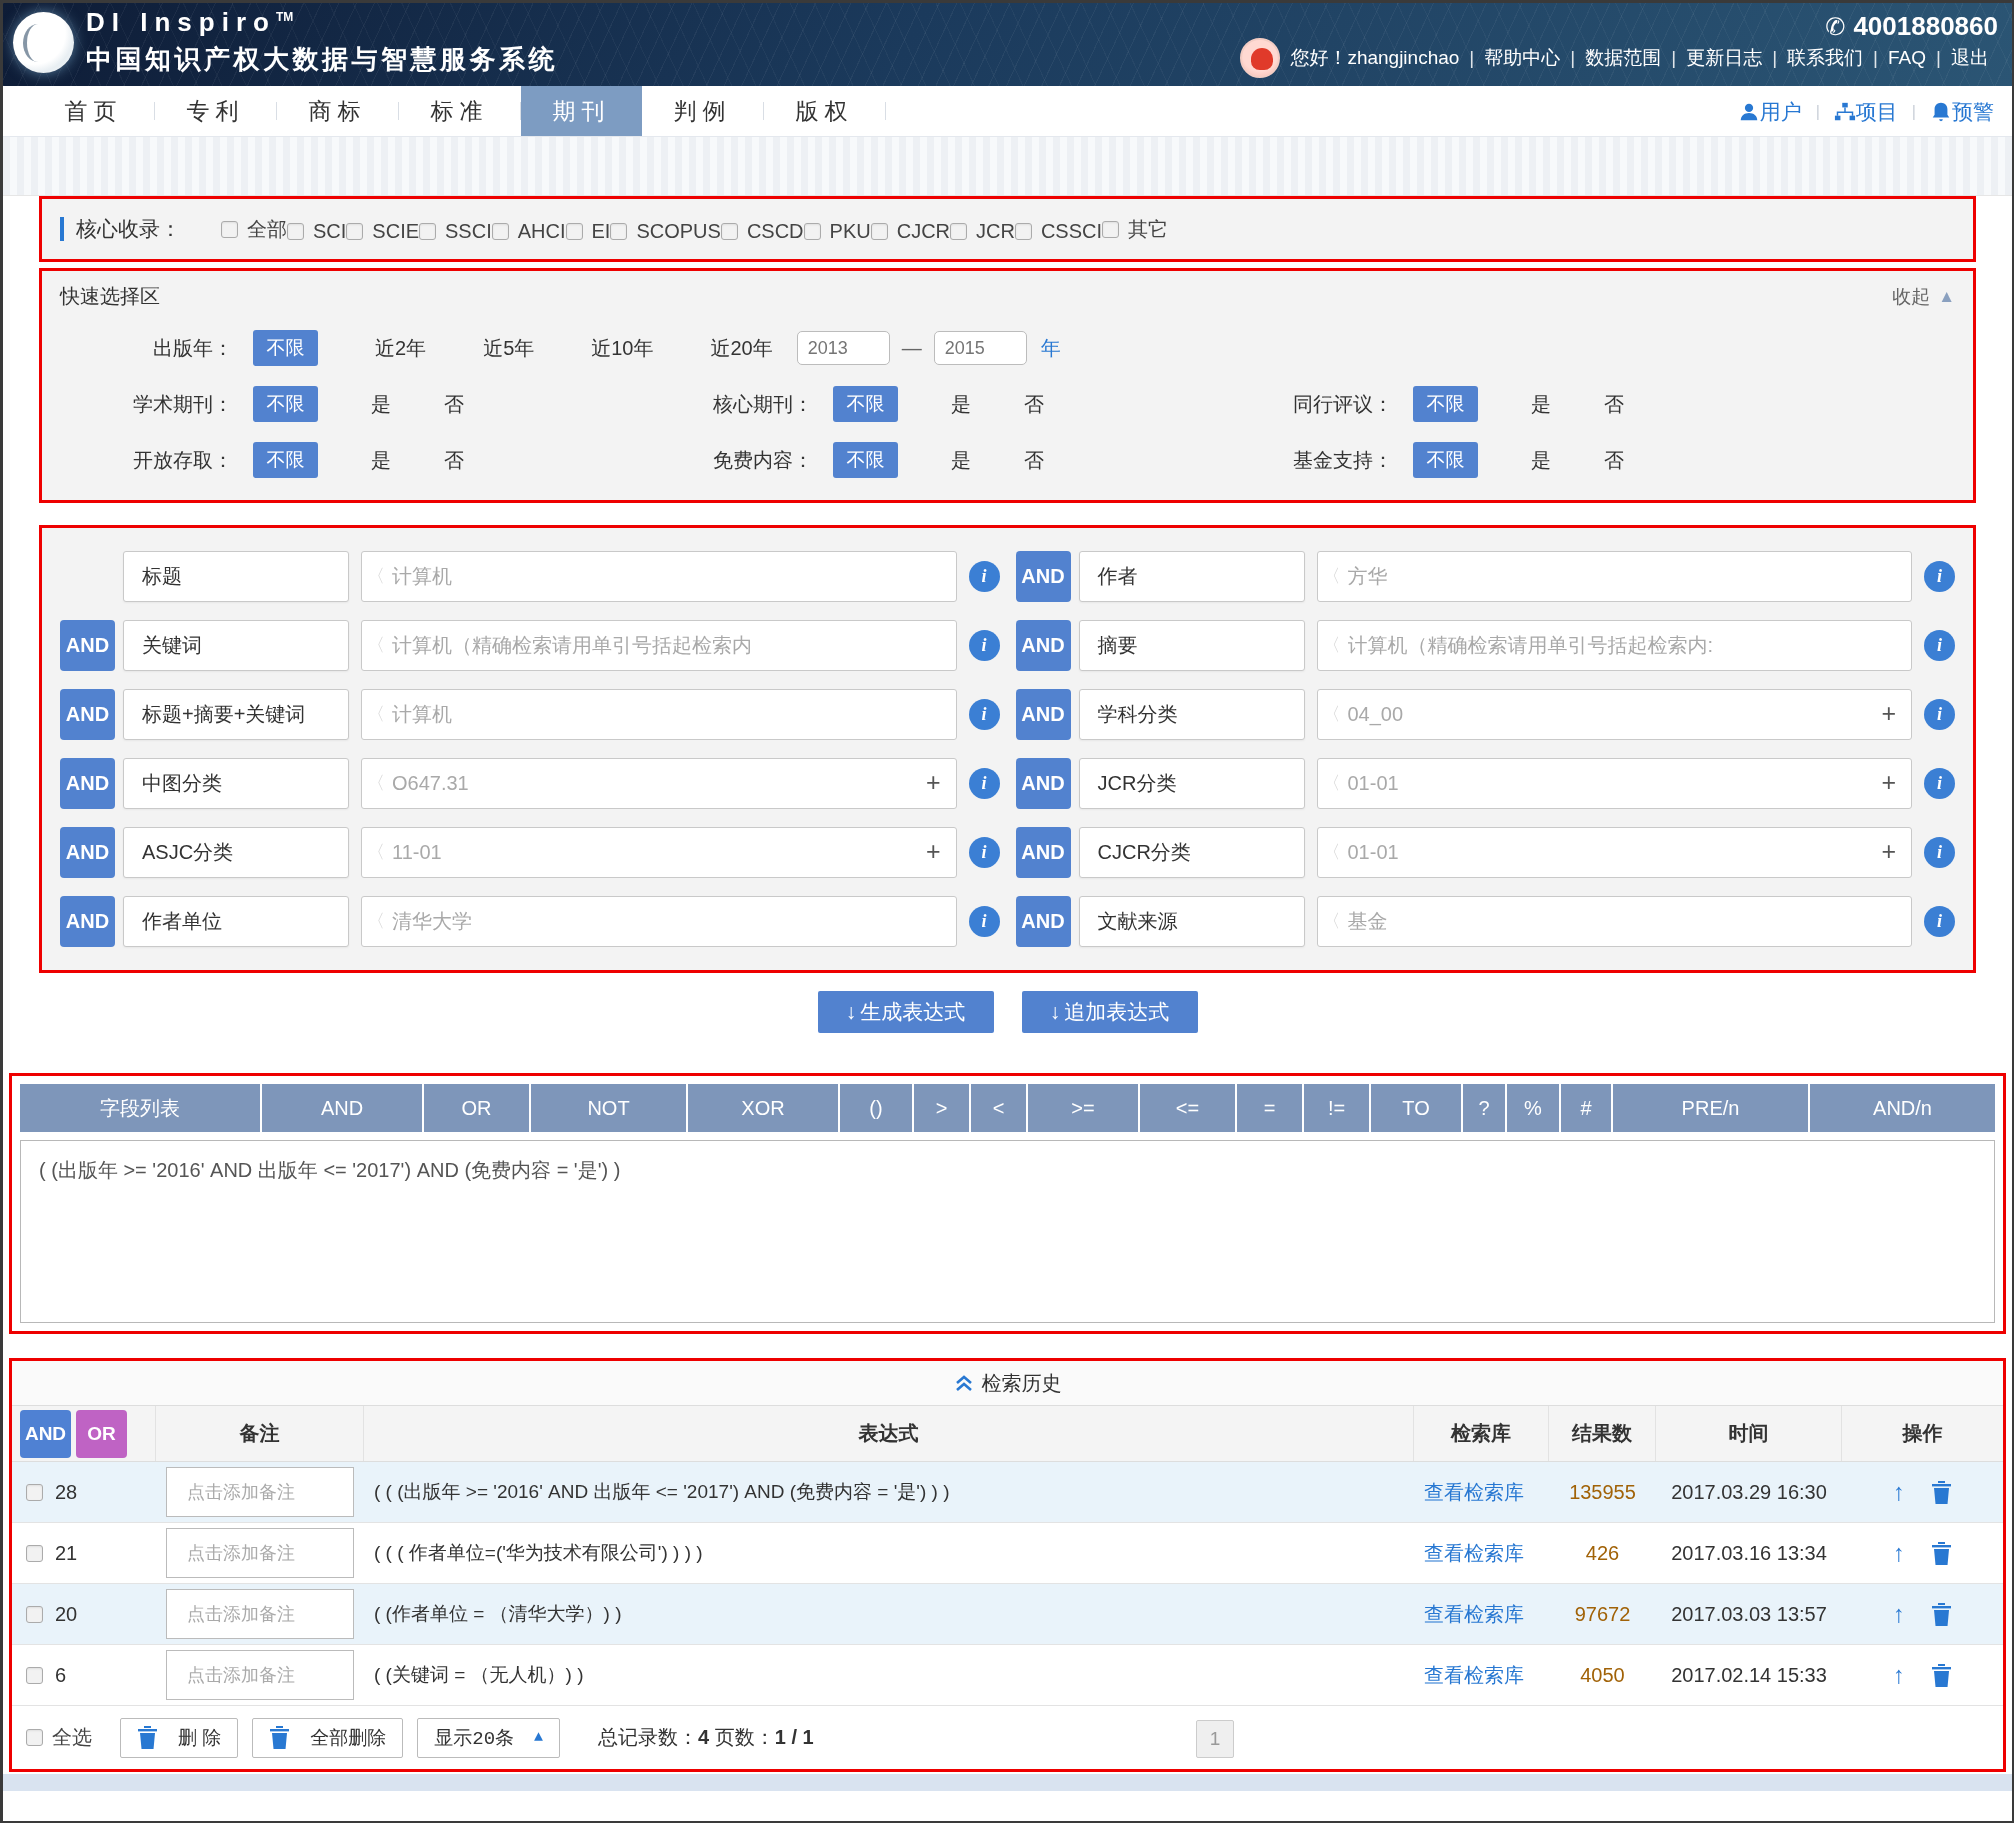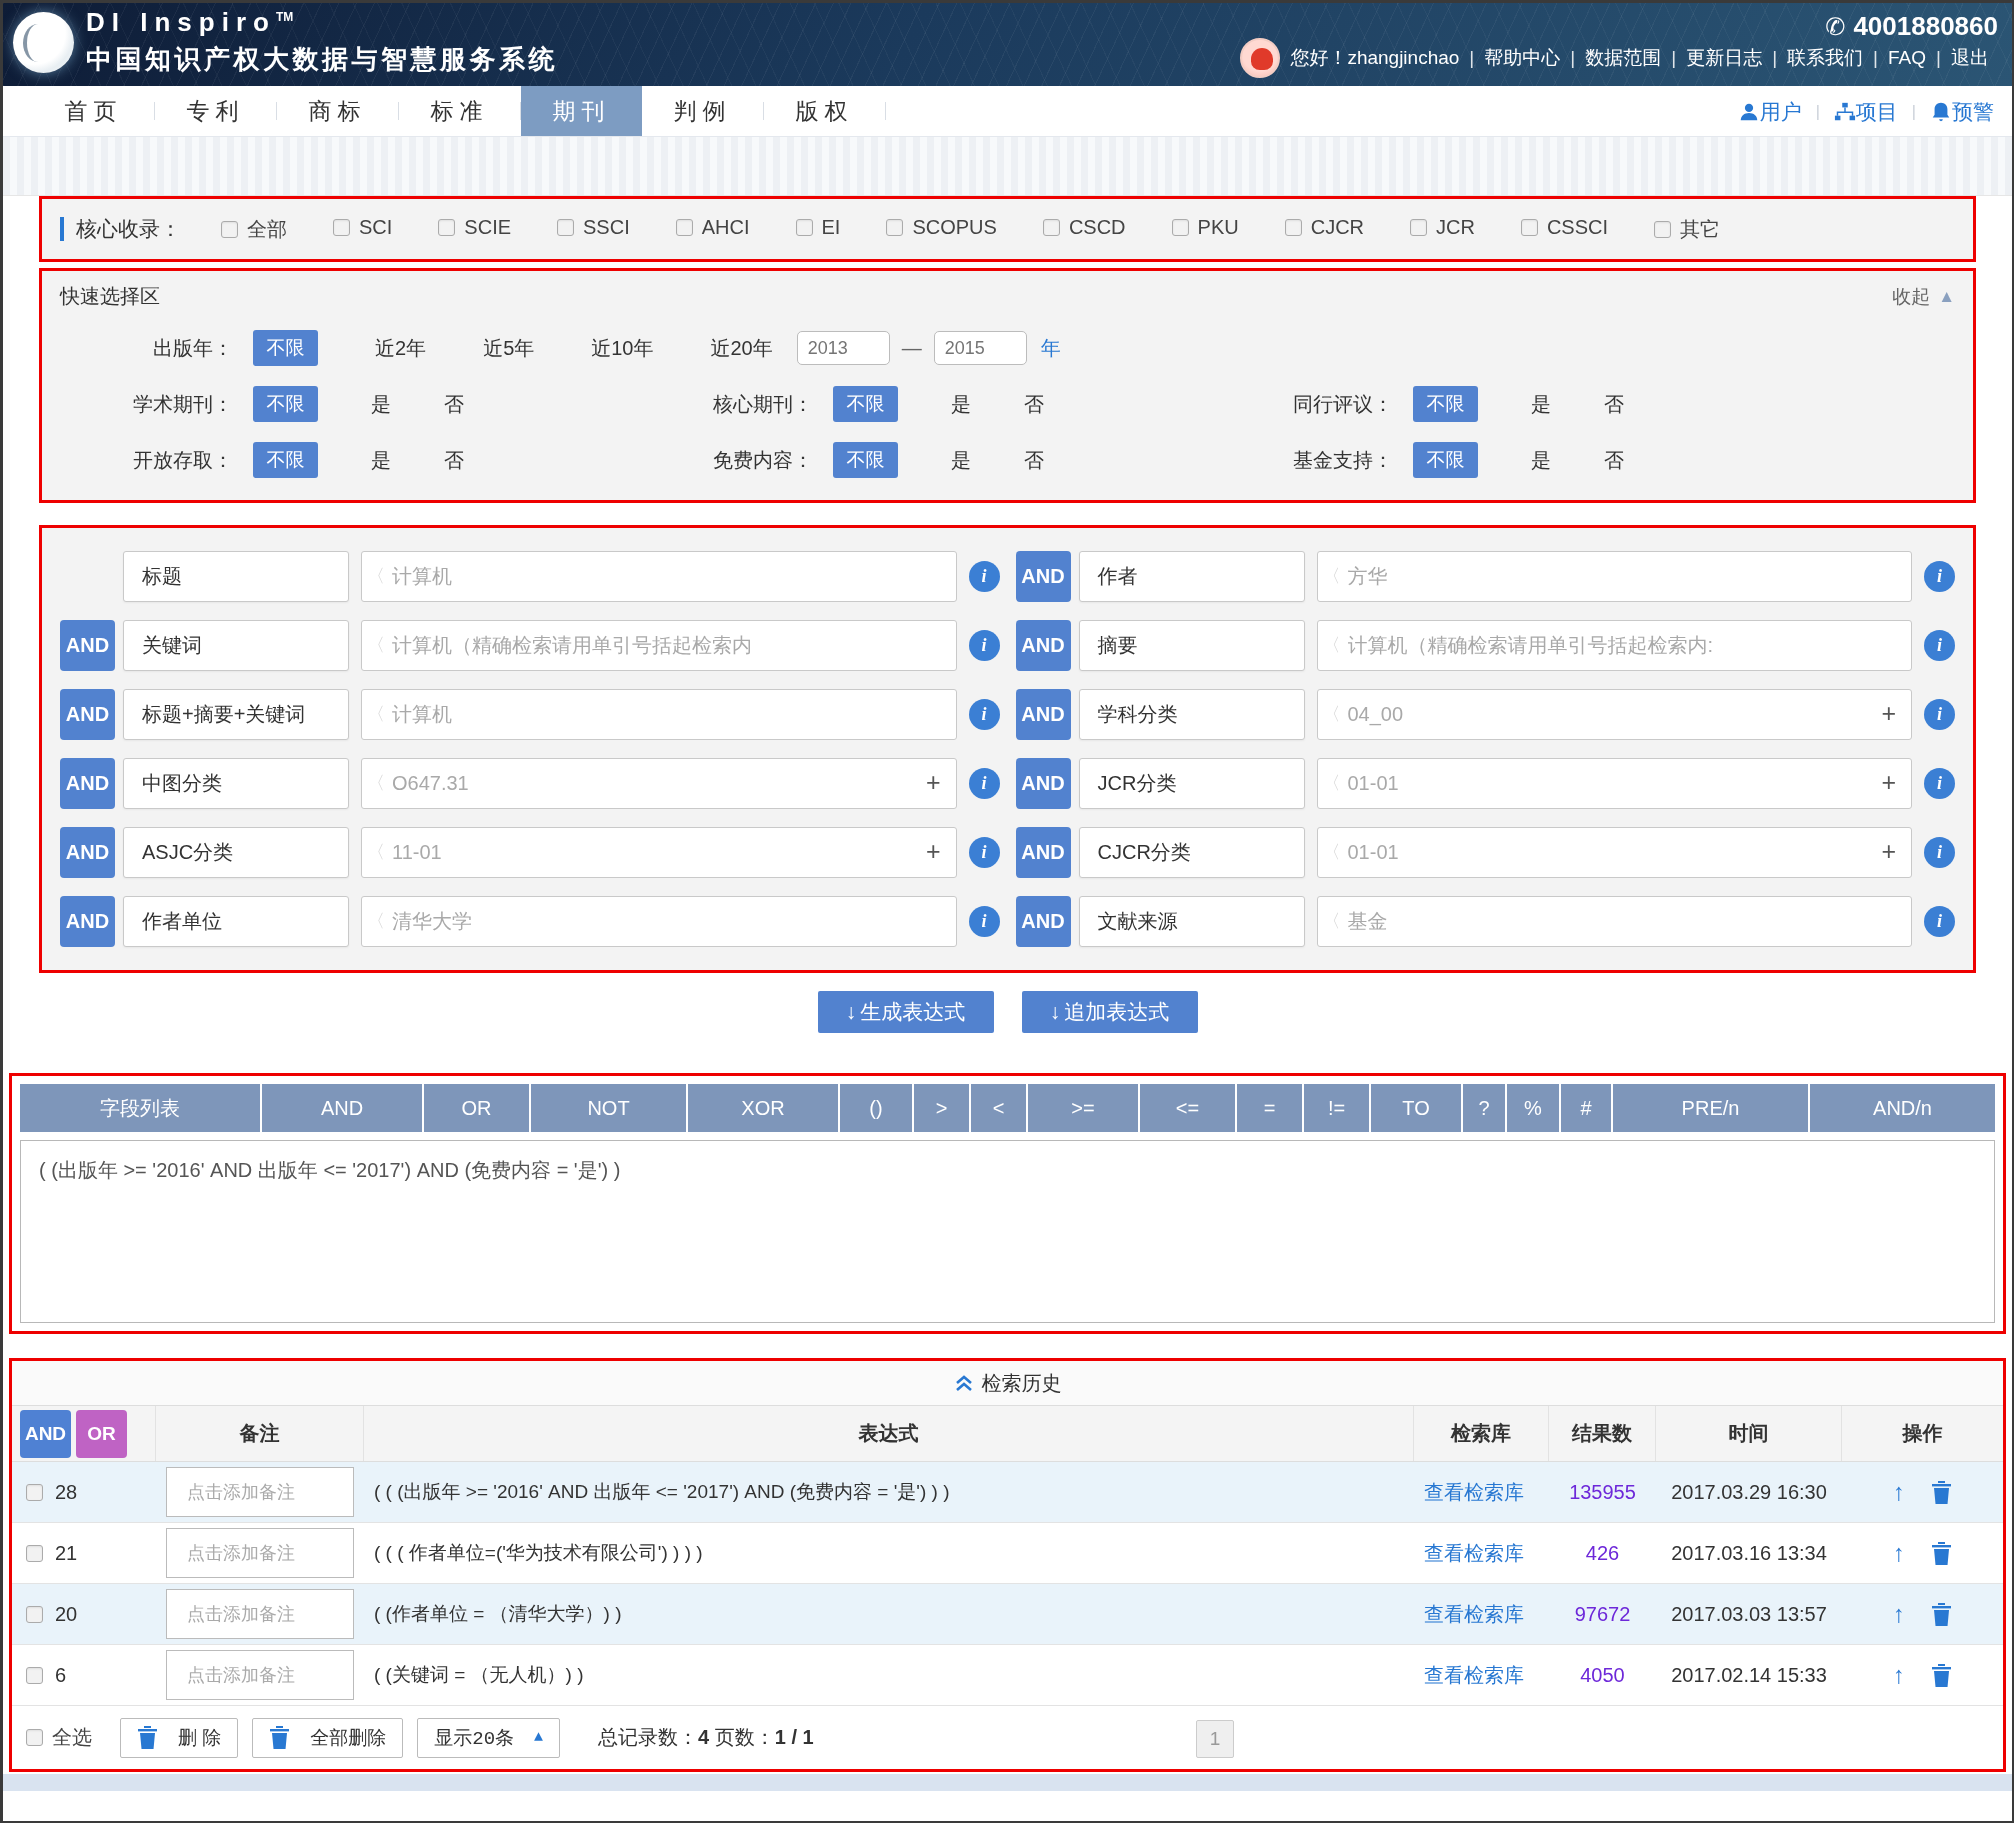--- a/index.html
+++ b/index.html
@@ -42,21 +42,21 @@
 
   
   .rbox { border:3px solid #ee0000; background:#f3f3f3; }
   .inset { margin:0 36px; }
   .wide  { margin:0 6px; }
 
   
   .core { margin-top:0; padding:16px 18px; display:flex; align-items:center; }
   .core-bar { width:4px; height:24px; background:#2878d2; margin-right:12px; }
   .core-label { font-size:21px; color:#333; margin-right:40px; }
-  .core-opts { display:flex; align-items:flex-start; gap:46px; }
+  .core-opts { display:flex; align-items:flex-end; }
   .ck { display:flex; align-items:center; gap:9px; cursor:pointer; font-size:20px; color:#444; }
   .ckbox { width:17px; height:17px; border:1px solid #ababab; background:#f2f2f2; border-radius:3px; box-shadow:inset 0 1px 2px rgba(0,0,0,.08); }
 
   
   .quick { margin-top:6px; padding:12px 18px 22px; }
   .q-head { display:flex; justify-content:space-between; align-items:center; font-size:20px; color:#333; }
   .q-collapse { color:#666; font-size:19px; display:flex; gap:8px; align-items:center; cursor:pointer; }
   .q-tri { color:#8aa0bf; font-size:17px; }
   .q-row { display:flex; align-items:center; margin-top:20px; }
   .q-label { width:173px; text-align:right; font-size:20px; color:#333; }
@@ -104,21 +104,21 @@
   .op-and { background:#4f81d3; }
   .op-or  { background:#bf63c4; }
   .h-row { height:61px; font-size:20px; color:#333; border-bottom:1px solid #e3e3e3; background:#fff; }
   .h-row.alt { background:#e9f3fa; }
   .h-row > div { display:flex; align-items:center; height:100%; padding:0 10px; }
   .c-sel { gap:12px; padding-left:14px !important; }
   .c-note input { width:100%; height:50px; border:1px solid #bbb; font-size:18px; padding:0 20px; color:#333; background:#fff; }
   .c-note input::placeholder { color:#aaa; }
   .c-expr { font-size:19px; }
   .c-link a { color:#2878d2; text-decoration:none; cursor:pointer; }
-  .c-count { color:#6d28d9; justify-content:center; }
+  .c-count { color:#a16207; justify-content:center; }
   .c-time { justify-content:center; }
   .c-act { justify-content:center; gap:26px; }
   .up-arrow { color:#2878d2; font-size:24px; font-weight:bold; cursor:pointer; }
   .trash { width:21px; height:23px; fill:#2878d2; cursor:pointer; }
 
   .h-footer { display:flex; align-items:center; height:63px; padding:0 14px; gap:14px; position:relative; background:#fff; }
   .hf-btn { height:40px; border:1px solid #bbb; background:#fff; display:flex; align-items:center; gap:20px; padding:0 16px; font-size:19px; color:#333; cursor:pointer; border-radius:2px; }
   .hf-show { border-radius:2px;font-family:Liberation Mono, monospace; }
   .hf-tri { color:#2878d2; font-size:15px; }
   .hf-summary { margin-left:24px; font-size:20px; color:#333; }

